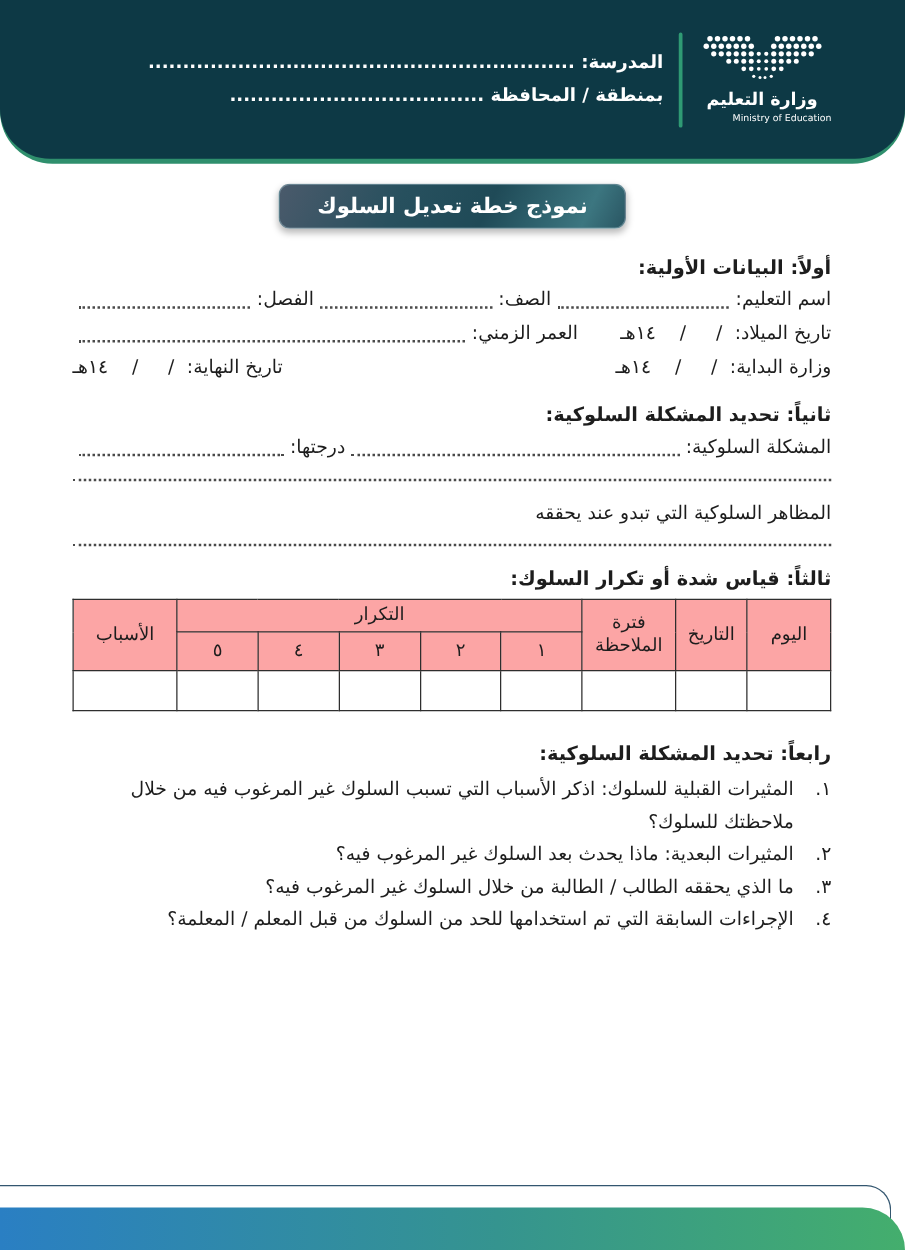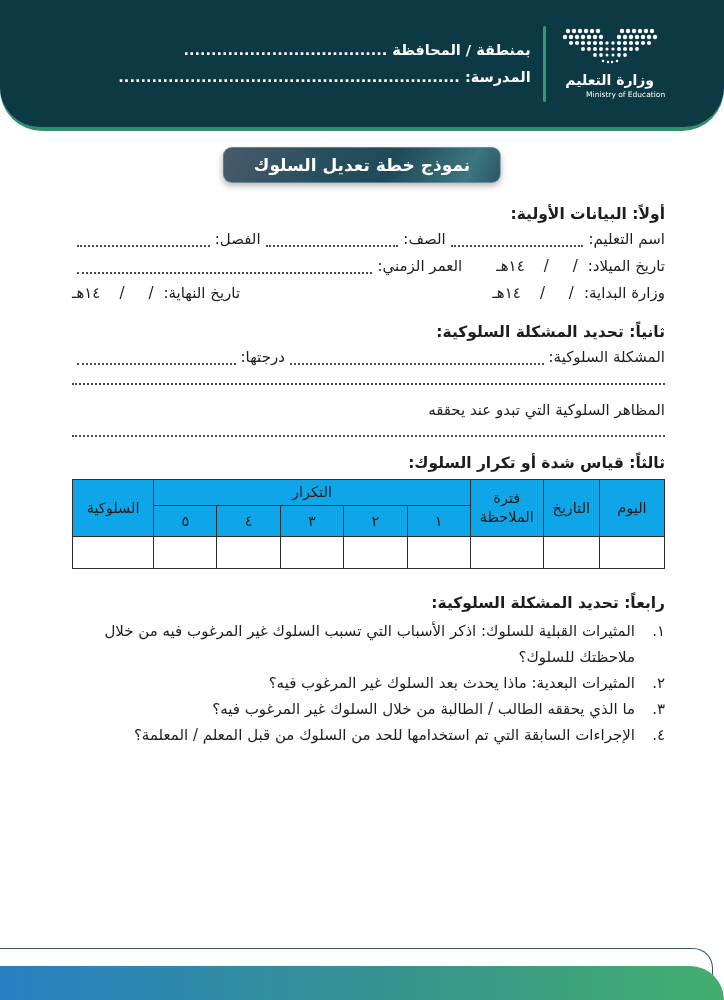--- a/index.html
+++ b/index.html
@@ -20,41 +20,41 @@
   .h-logo-ar{color:#fff;font-size:14px;font-weight:bold;margin-top:2px;letter-spacing:1px;white-space:nowrap;}
   .h-logo-en{color:#fff;font-size:7.5px;margin-top:2px;white-space:nowrap;padding-left:32px;}
 
   
   .banner{position:absolute;top:147px;left:50%;transform:translateX(-50%);
           padding:7px 30px;border-radius:9px;color:#fff;font-size:17px;font-weight:bold;white-space:nowrap;
           background:linear-gradient(115deg,#4a5a6b 0%,#27505e 35%,#1f4a57 60%,#3c7680 88%,#2a5663 100%);
           border:1px solid rgba(140,170,180,.55);box-shadow:0 3px 6px rgba(0,0,0,.28);}
 
   
-  .content{position:absolute;top:196px;right:59px;left:72px;direction:rtl;font-size:15px;}
+  .content{position:absolute;top:196px;right:59px;left:58px;direction:rtl;font-size:15px;}
   .sec-heading{font-weight:bold;font-size:15.5px;line-height:24px;}
   .mt6{margin-top:6px;}.mt13{margin-top:13px;}.mt14{margin-top:14px;}.mt22{margin-top:22px;}
   .row{display:flex;align-items:flex-end;line-height:27px;}
   .row-between{justify-content:space-between;}
   .lbl{white-space:nowrap;}
   .pair{display:flex;align-items:flex-end;}
   .date{margin-inline-start:10px;white-space:nowrap;}
   .spacer{flex:0 0 34px;}
   .dots{flex:1 1 auto;border-bottom:2px dotted #4a4a4a;margin:0 5px 6px 5px;min-width:18px;}
   .dots.w16{flex:1.6 1 auto;}
   .dotline{border-bottom:2px dotted #4a4a4a;height:0;}
   .dl1{margin:12px 0 0 0;}
   .dl2{margin:11px 0 0 0;}
   .mtrow12{margin-top:12px;}
 
   
   table.freq{width:100%;border-collapse:collapse;table-layout:fixed;margin-top:4px;}
   table.freq th,table.freq td{border:1.5px solid #2e2e2e;font-weight:normal;font-size:14.5px;
                               text-align:center;vertical-align:middle;padding:0;line-height:1.3;}
-  table.freq thead th{background:#0ea5e9;}
+  table.freq thead th{background:#fca5a5;}
   tr.hrow1 th{height:25px;}
   tr.hrow2 th{height:30px;}
   th.no-bottom{border-bottom-style:hidden;}
   tr.body-row td{height:31px;background:#fff;}
 
   
   .items{margin-top:3px;}
   .item{display:flex;line-height:26px;align-items:flex-start;}
   .item-num{flex:0 0 30px;text-align:right;padding-left:6px;box-sizing:border-box;}
   .item-text{flex:1;}
@@ -138,22 +138,22 @@
               <circle cx="63" cy="27" r="1.9"></circle>
             <circle cx="55" cy="33" r="1.3"></circle>
               <circle cx="50" cy="34" r="1.2"></circle>
           </g>
         </svg>
         <div class="h-logo-ar">وزارة التعليم</div>
         <div class="h-logo-en">Ministry of Education</div>
       </div>
       <div class="h-divider"></div>
       <div class="h-text" dir="rtl">
+        <div class="h-line">المدرسة: ..............................................................</div>
         <div class="h-line">بمنطقة / المحافظة .....................................</div>
-        <div class="h-line">المدرسة: ..............................................................</div>
       </div>
     </div>
   </div>
 
   <div class="banner">نموذج خطة تعديل السلوك</div>
 
   <div class="content">
 
     <div class="sec-heading mt6">أولاً: البيانات الأولية:</div>
     <div class="row">
@@ -207,21 +207,21 @@
           <col style="width:10.7%">
           <col style="width:10.7%">
         <col style="width:13.7%">
       </colgroup>
       <thead>
         <tr class="hrow1">
           <th rowspan="2">اليوم</th>
           <th rowspan="2">التاريخ</th>
           <th rowspan="2">فترة الملاحظة</th>
           <th colspan="5" class="no-bottom">التكرار</th>
-          <th rowspan="2">السلوكية</th>
+          <th rowspan="2">الأسباب</th>
         </tr>
         <tr class="hrow2">
           <th>١</th>
           <th>٢</th>
           <th>٣</th>
           <th>٤</th>
           <th>٥</th>
         </tr>
       </thead>
       <tbody>

